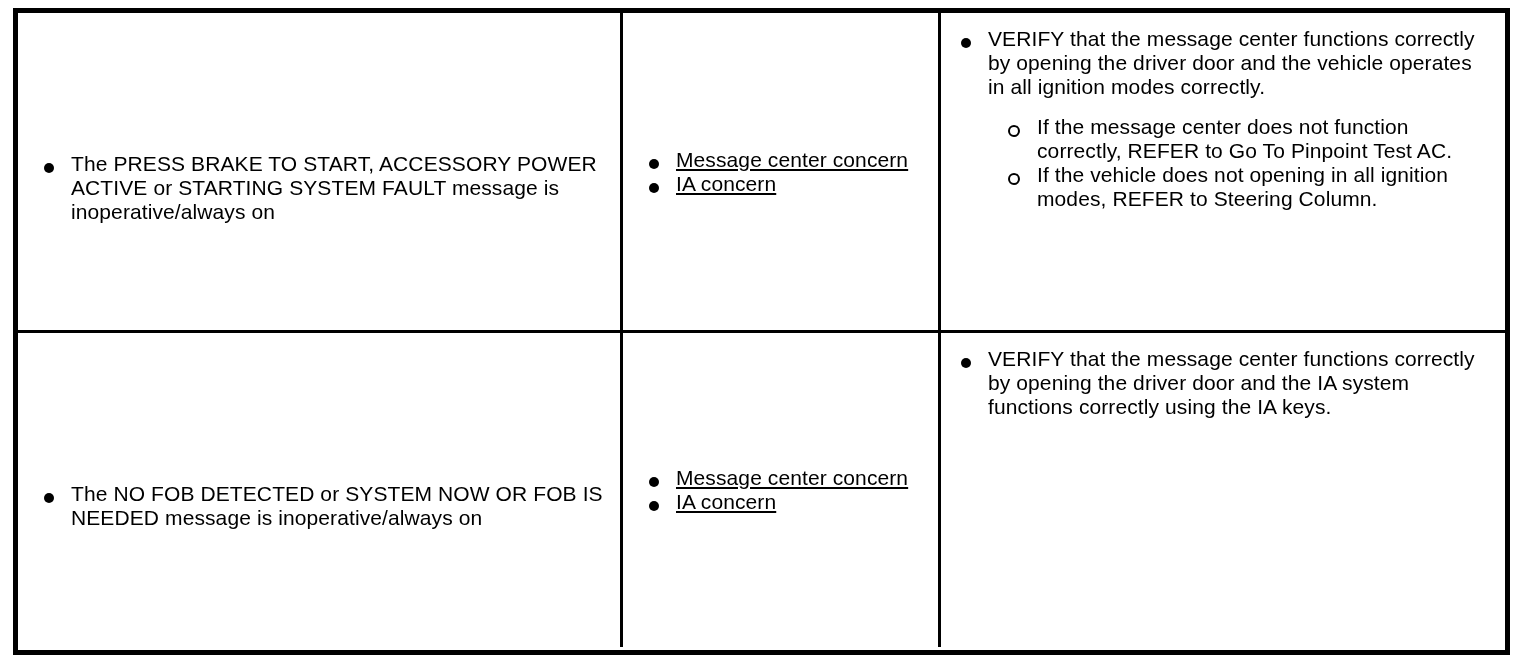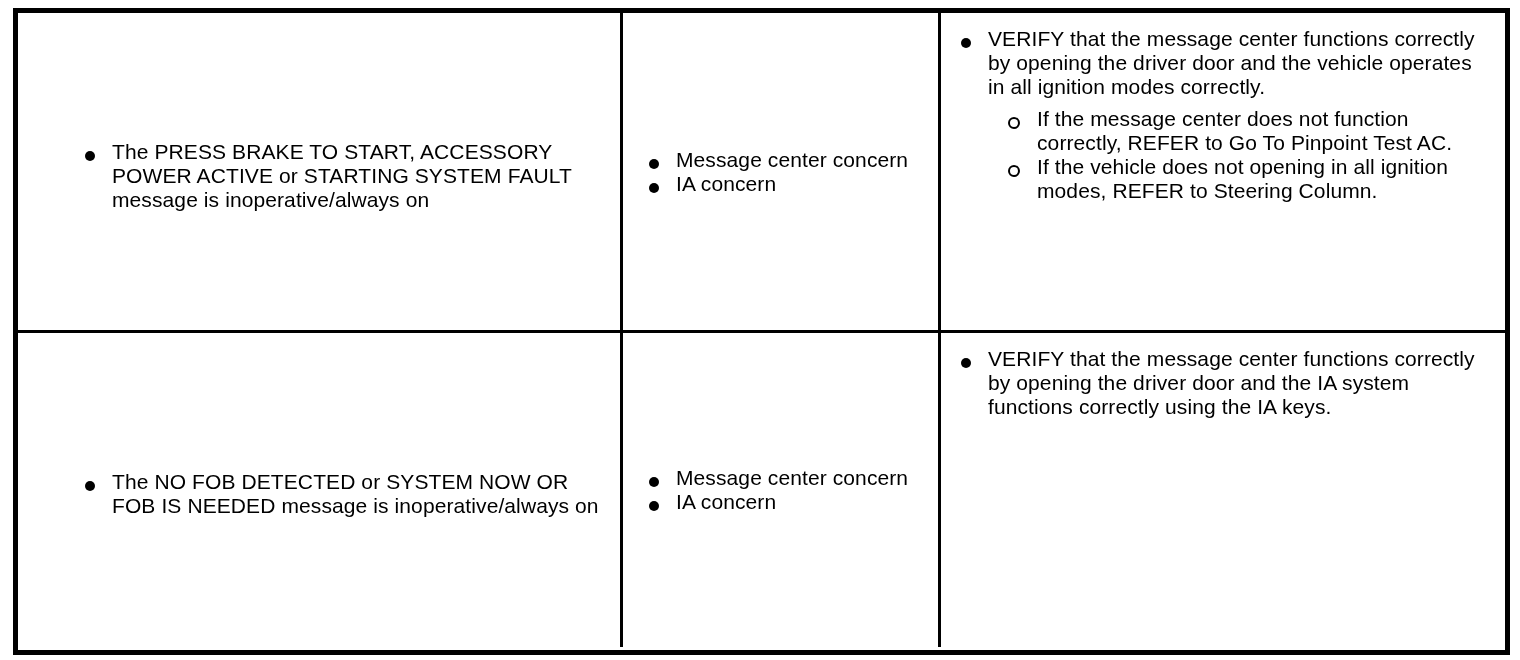--- a/index.html
+++ b/index.html
@@ -44,21 +44,21 @@
   }
   .t-row.row-1 { height: 320px; border-bottom: 3px solid #000000; }
   .t-row.row-2 { height: 314px; }
 
   .t-cell {
     box-sizing: border-box;
     position: relative;
     overflow: hidden;
   }
   .col-symptom   { width: 605px; border-right: 3px solid #000000; }
-  .col-source    { width: 318px; border-right: 3px solid #000000; }
+  .col-source    { width: 318px; border-right: 3px solid #000000; text-decoration: underline; }
   .col-action    { width: 561px; }
 
   
   .cell-inner {
     height: 100%;
     display: flex;
     flex-direction: column;
     justify-content: center;
   }
   .cell-inner.top-align {
@@ -101,21 +101,21 @@
     top: 11px;
     width: 10px;
     height: 10px;
     border-radius: 50%;
     background: #000000;
   }
 
   
   ul.sublist {
     list-style: none;
-    margin: 8px;
+    margin: 16px;
     padding: 0;
   }
   li.sub-item {
     padding-left: 33px;
     margin: 0;
   }
   li.sub-item > .marker {
     position: absolute;
     left: 4px;
     top: 0;
@@ -129,21 +129,21 @@
     top: 10px;
     width: 8px;
     height: 8px;
     border-radius: 50%;
     border: 2.5px solid #000000;
     background: transparent;
     box-sizing: content-box;
   }
 
   
-  .col-symptom .cell-inner  { padding: 4px 16px 0 22px; margin-left: 41px; }
+  .col-symptom .cell-inner  { padding: 16px 16px 0 22px; }
   .col-source  .cell-inner  { padding: 0 12px 0 22px; }
   .col-action  .cell-inner  { padding: 14px 10px 0 16px; }
 
   .col-action .sublist { margin-left: 47px; }
 
   .txt { display: inline; }
 </style>
 </head>
 <body>
 

